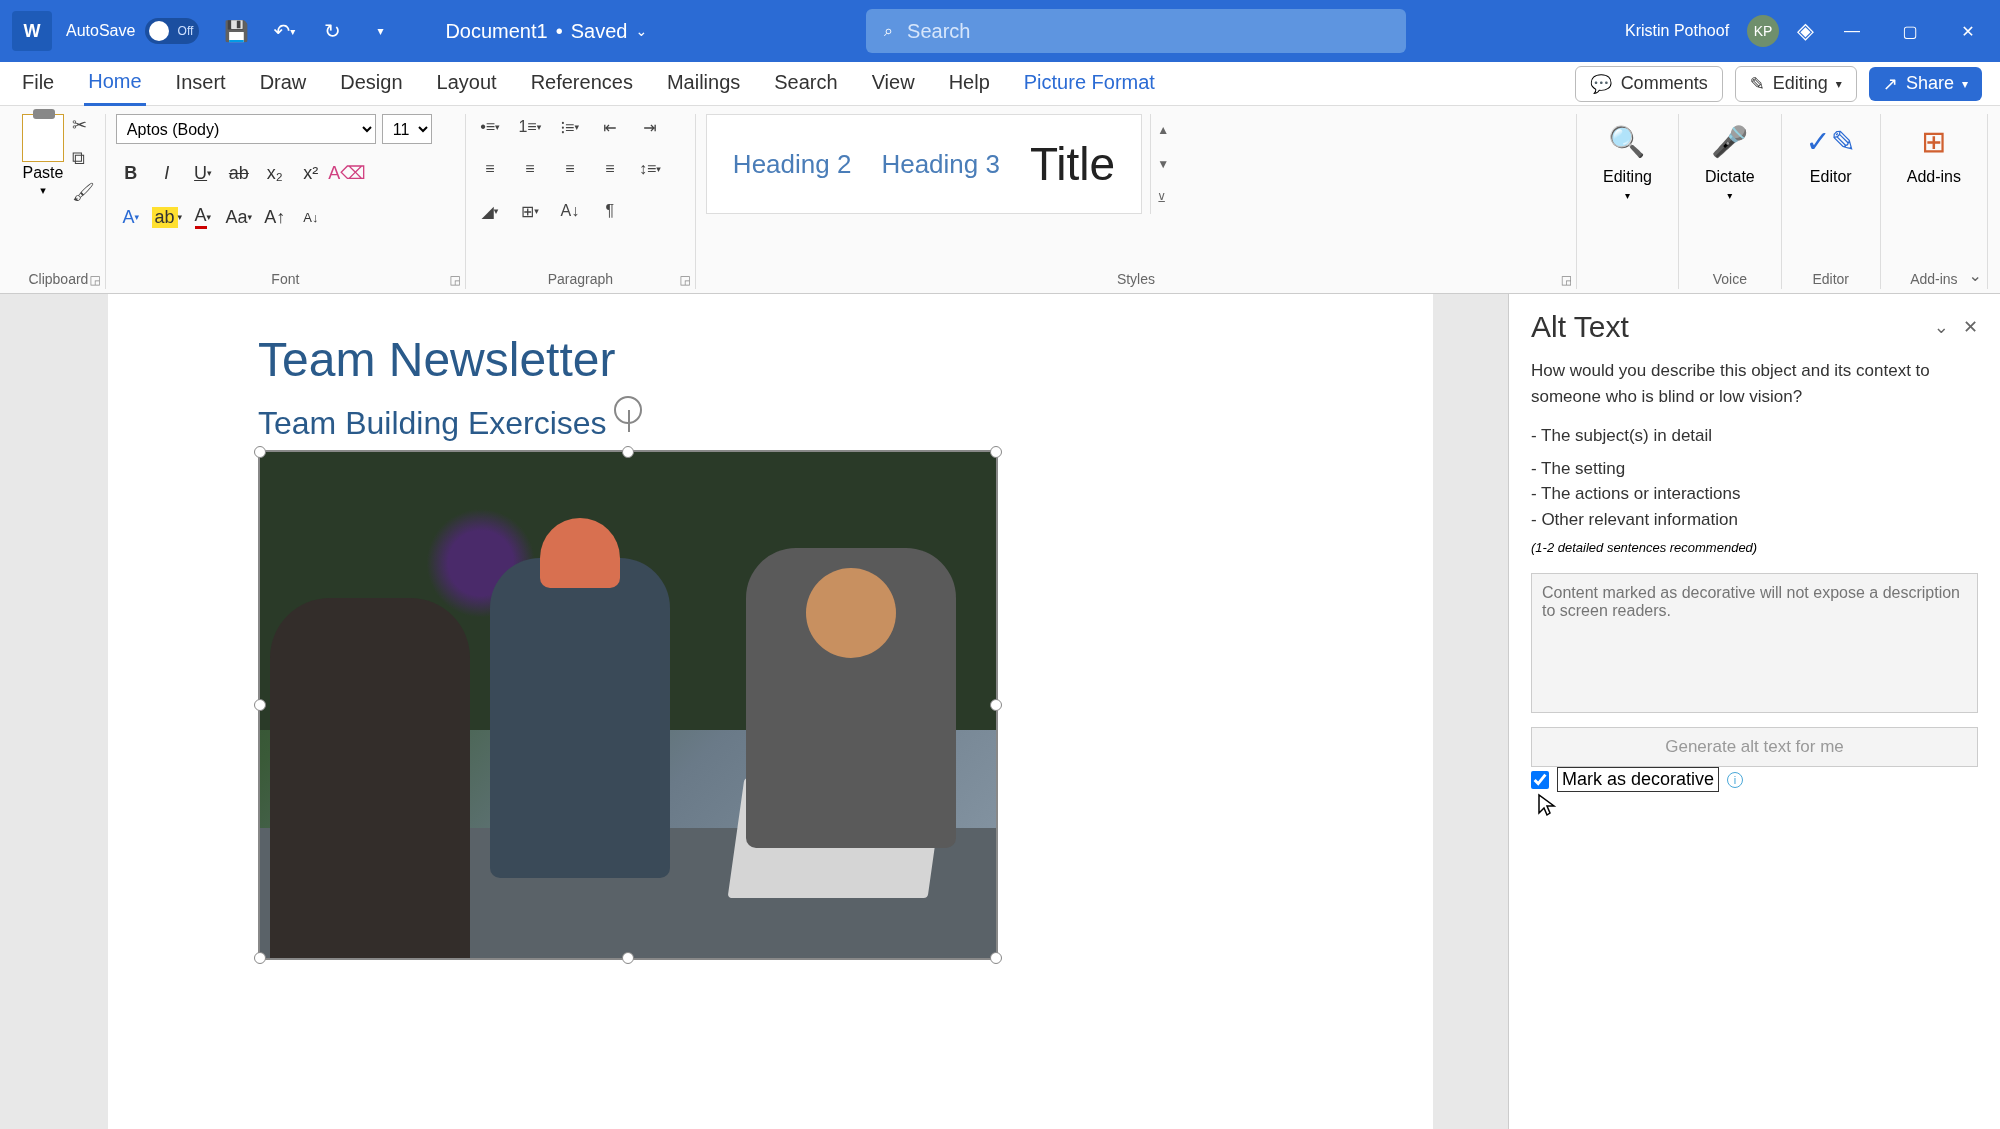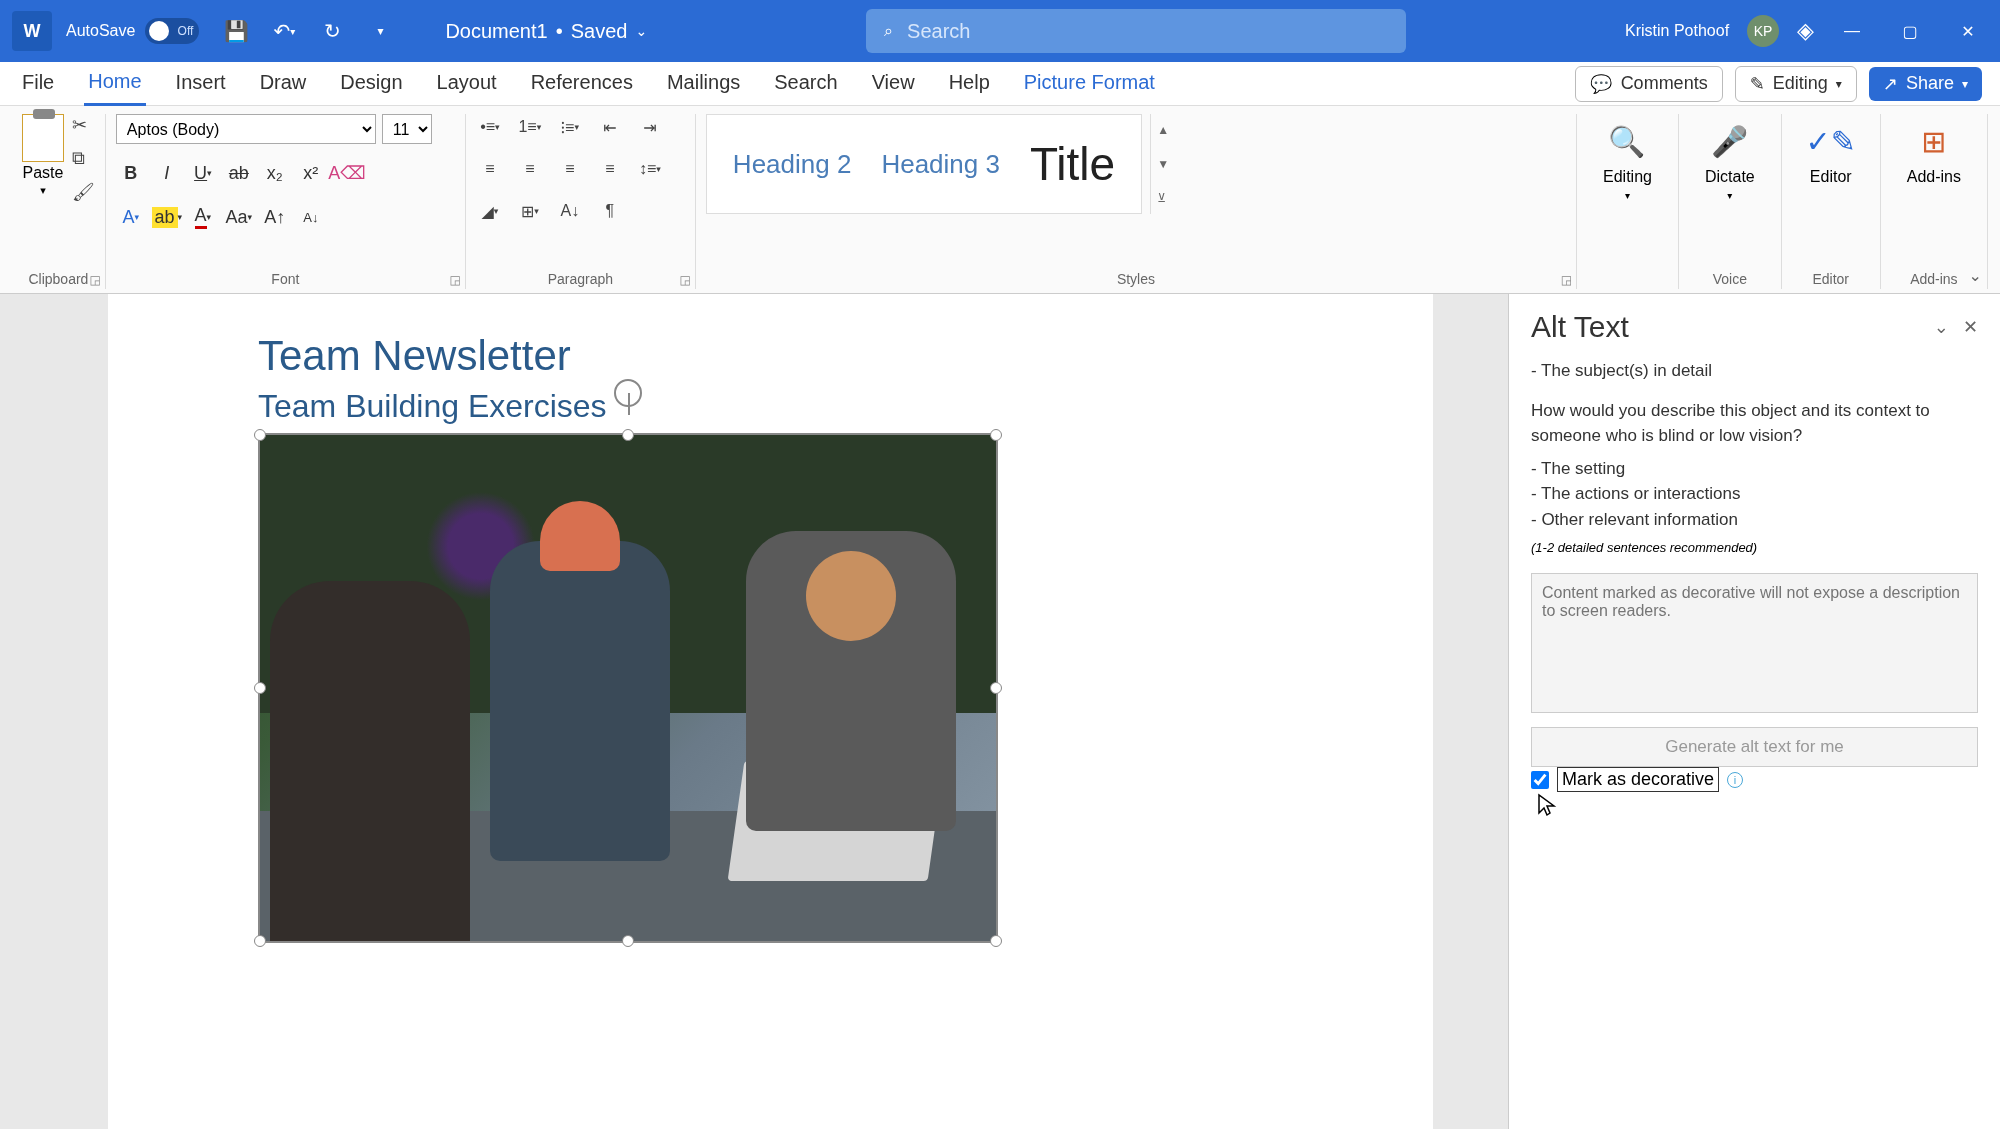--- a/index.html
+++ b/index.html
@@ -62,21 +62,21 @@
 .stylesgrp .arrows { width: 22px; display: flex; flex-direction: column; gap: 2px; font-size: 12px; color: #666; border-left: 1px solid #ddd; padding-left: 6px; height: 100px; justify-content: space-around; }
 
 .biggrp { display: flex; flex-direction: column; align-items: center; gap: 4px; padding: 4px 16px; }
 .biggrp .bigic { width: 46px; height: 46px; display: flex; align-items: center; justify-content: center; font-size: 30px; }
 .biggrp .biglbl { font-size: 16px; }
 
 
 .main { display: flex; height: 835px; background: #e8e8e8; }
 .doc { flex: 1; display: flex; justify-content: flex-start; padding-left: 108px; }
 .page { width: 1325px; background: #fff; padding: 38px 150px; }
-.page h1 { font-size: 42px; font-weight: 500; color: #2a5a8a; margin-bottom: 8px; }
+.page h1 { font-size: 48px; font-weight: 500; color: #2a5a8a; margin-bottom: 18px; }
 .page h2 { font-size: 32px; font-weight: 500; color: #2a5a8a; margin-bottom: 8px; }
 .imgsel { position: relative; width: 740px; height: 510px; border: 2px solid #888; margin-top: 2px; }
 .imgsel .photo { width: 100%; height: 100%; background: linear-gradient(135deg,#2a4028 0%,#3a5a38 25%,#6a7a88 60%,#8a9aa8 100%); position: relative; overflow: hidden; }
 .imgsel .photo::before { content:''; position:absolute; top:0;left:0;right:0;height:55%; background: radial-gradient(circle at 30% 40%, #4a2a6a 6%, transparent 10%), #2a3a28; }
 .imgsel .photo .person1 { position:absolute; left:10px; bottom:0; width:200px; height:360px; background:#332d2a; border-radius:60px 60px 0 0;}
 .imgsel .photo .person2 { position:absolute; left:230px; bottom:80px; width:180px; height:320px; background:#3a4a58; border-radius:50px 50px 10px 10px;}
 .imgsel .photo .person2::before { content:''; position:absolute; top:-40px; left:50px; width:80px; height:70px; background:#d87050; border-radius:40px 40px 10px 10px;}
 .imgsel .photo .person3 { position:absolute; right:40px; bottom:110px; width:210px; height:300px; background:#5a5a5a; border-radius:50px 50px 10px 10px;}
 .imgsel .photo .person3::before {content:'';position:absolute;top:20px;left:60px;width:90px;height:90px;background:#c89060;border-radius:50%;}
 .imgsel .photo .laptop {position:absolute;right:60px;bottom:60px;width:200px;height:120px;background:#d5d5d5;transform:skewX(-8deg);border-radius:4px;}
@@ -340,22 +340,22 @@
   </div>
 
   <div class="pane">
     <div class="phead">
       <div class="ptitle">Alt Text</div>
       <div class="pbtns">
         <span>⌄</span>
         <span>✕</span>
       </div>
     </div>
+    <div class="desc">How would you describe this object and its context to someone who is blind or low vision?</div>
     <div class="desc">- The subject(s) in detail</div>
-    <div class="desc">How would you describe this object and its context to someone who is blind or low vision?</div>
     <div class="desc" style="margin-top:7px">- The setting</div>
     <div class="desc" style="margin-top:0">- The actions or interactions</div>
     <div class="desc" style="margin-top:0">- Other relevant information</div>
     <div class="hint">(1-2 detailed sentences recommended)</div>
     <textarea disabled="" placeholder="Content marked as decorative will not expose a description to screen readers." style=""></textarea>
     <button class="genbtn" disabled="">Generate alt text for me</button>
     <div class="decrow" style="position:relative">
       <input type="checkbox" checked="" style="">
       <label>Mark as decorative</label>
       <span class="info">i</span>

